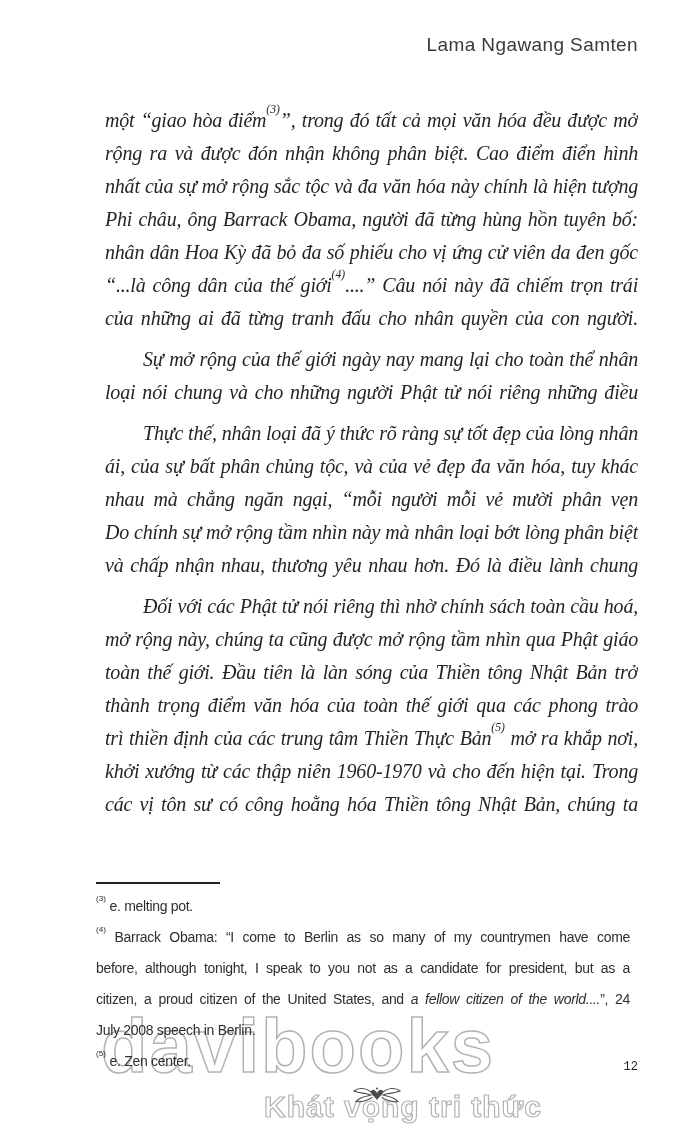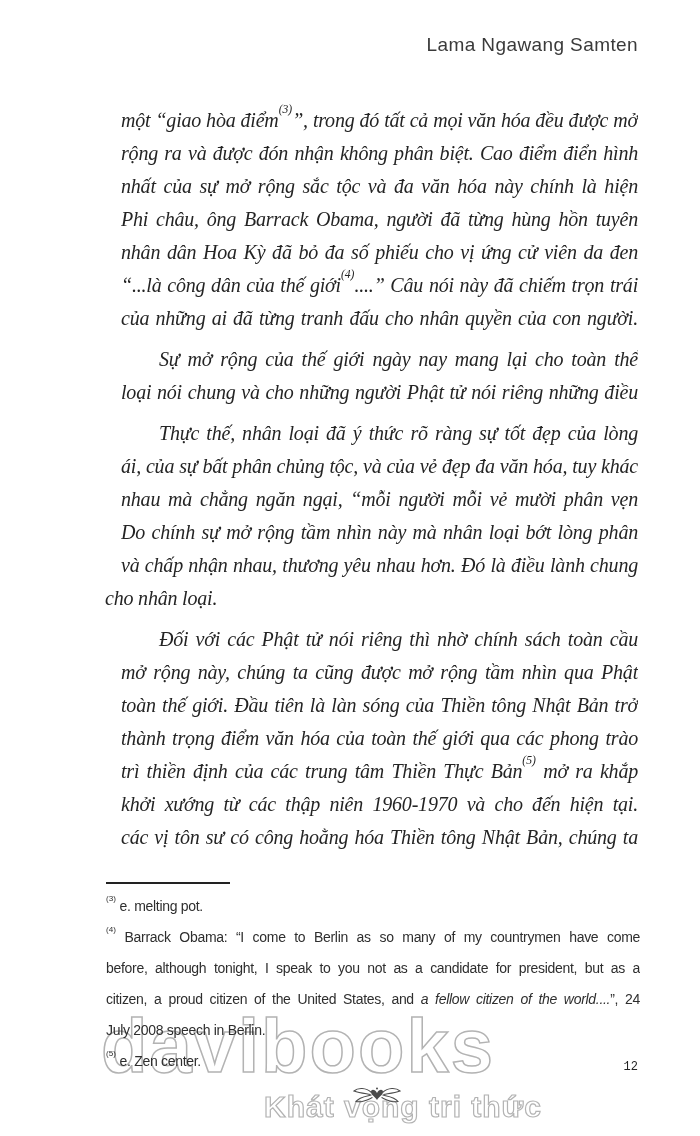--- a/index.html
+++ b/index.html
@@ -35,34 +35,34 @@
   .line {
     font-style: italic;
     font-size: 20px;
     line-height: 33px;
     height: 33px;
     letter-spacing: -0.2px;
     color: var(--text, #242424);
     overflow: hidden;
     white-space: nowrap;
   }
-  .line.j { white-space: normal; text-align: justify; text-align-last: justify; margin-left: 16px; }
+  .line.j { white-space: normal; text-align: justify; text-align-last: justify; }
   .line.indent { padding-left: 38px; }
   .line sup, .fn-line sup {
     font-size: 0.58em;
     line-height: 0;
     position: relative;
     top: -0.55em;
     letter-spacing: 0;
   }
 
   
   .footnotes {
     position: absolute;
-    left: 106px; top: 882px; width: 534px;
+    left: 96px; top: 882px; width: 534px;
     z-index: 1;
   }
   .fn-rule {
     width: 124px; height: 0;
     border-top: 2px solid var(--separator, #222222);
     margin: 0 0 7px 0;
   }
   .fn-line {
     font-family: "Liberation Sans", sans-serif;
     font-size: 14px;
@@ -145,21 +145,20 @@
     <div class="para">
         <div class="line j indent"><span>Sự mở rộng của thế giới ngày nay mang lại cho toàn thể nhân</span></div>
         <div class="line j"><span>loại nói chung và cho những người Phật tử nói riêng những điều lành.</span></div>
       </div>
     <div class="para">
         <div class="line j indent"><span>Thực thế, nhân loại đã ý thức rõ ràng sự tốt đẹp của lòng nhân</span></div>
         <div class="line j"><span>ái, của sự bất phân chủng tộc, và của vẻ đẹp đa văn hóa, tuy khác</span></div>
         <div class="line j"><span>nhau mà chẳng ngăn ngại, “mỗi người mỗi vẻ mười phân vẹn mười”.</span></div>
         <div class="line j"><span>Do chính sự mở rộng tầm nhìn này mà nhân loại bớt lòng phân biệt</span></div>
         <div class="line j"><span>và chấp nhận nhau, thương yêu nhau hơn. Đó là điều lành chung</span></div>
-        <div class="line"><span>cho nhân loại.</span></div>
       </div>
     <div class="para">
         <div class="line j indent"><span>Đối với các Phật tử nói riêng thì nhờ chính sách toàn cầu hoá,</span></div>
         <div class="line j"><span>mở rộng này, chúng ta cũng được mở rộng tầm nhìn qua Phật giáo</span></div>
         <div class="line j"><span>toàn thế giới. Đầu tiên là làn sóng của Thiền tông Nhật Bản trở</span></div>
         <div class="line j"><span>thành trọng điểm văn hóa của toàn thế giới qua các phong trào hành</span></div>
         <div class="line j"><span>trì thiền định của các trung tâm Thiền Thực Bản</span><sup>(5)</sup><span> mở ra khắp nơi,</span></div>
         <div class="line j"><span>khởi xướng từ các thập niên 1960-1970 và cho đến hiện tại. Trong</span></div>
         <div class="line j"><span>các vị tôn sư có công hoằng hóa Thiền tông Nhật Bản, chúng ta phải</span></div>
       </div>

